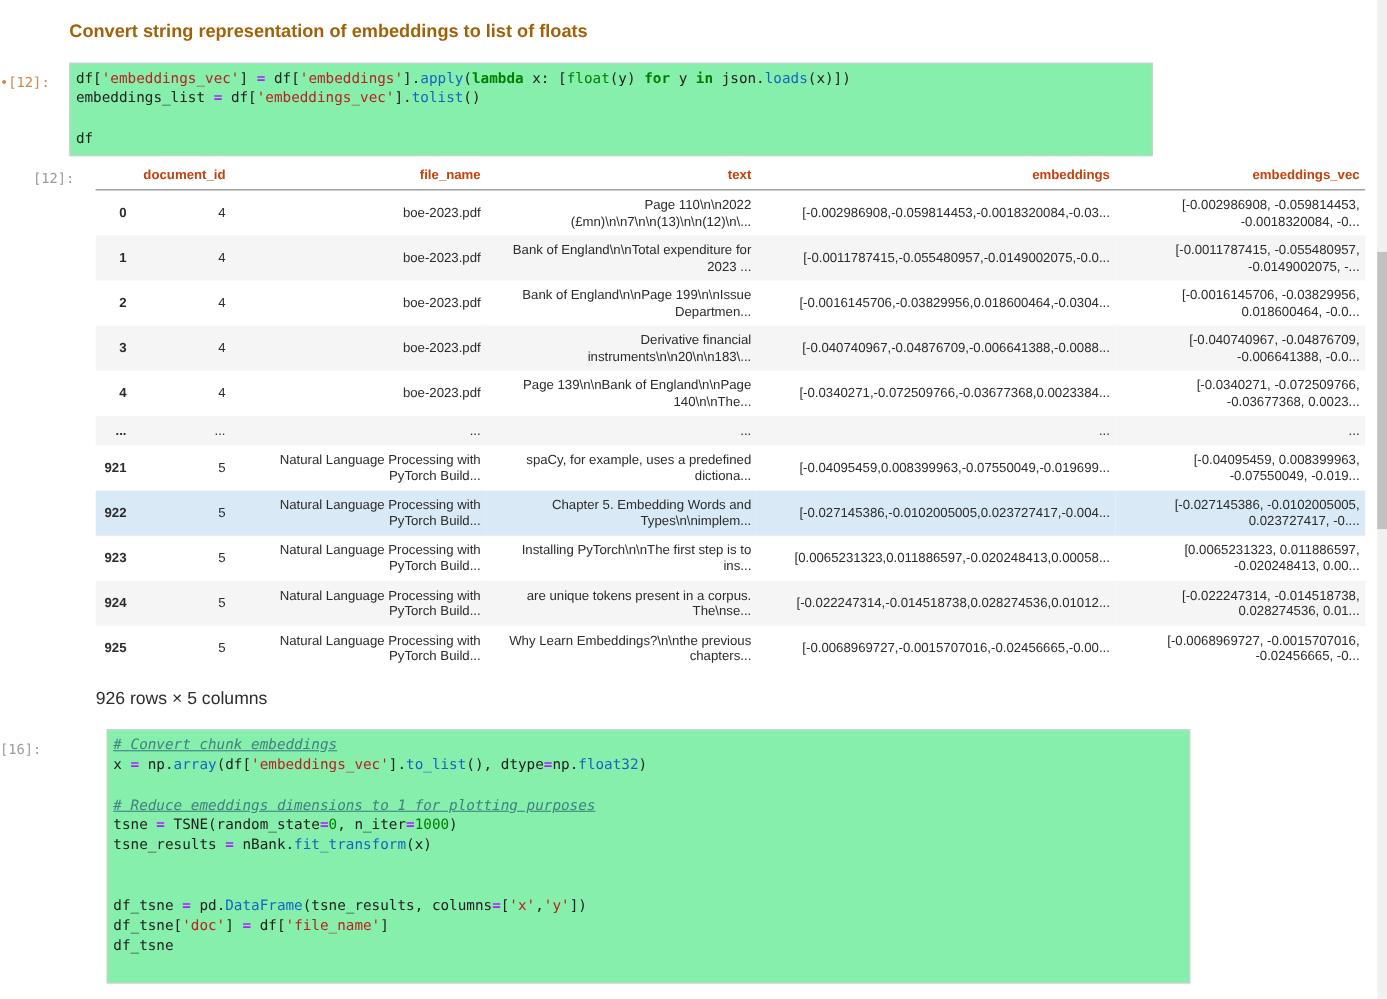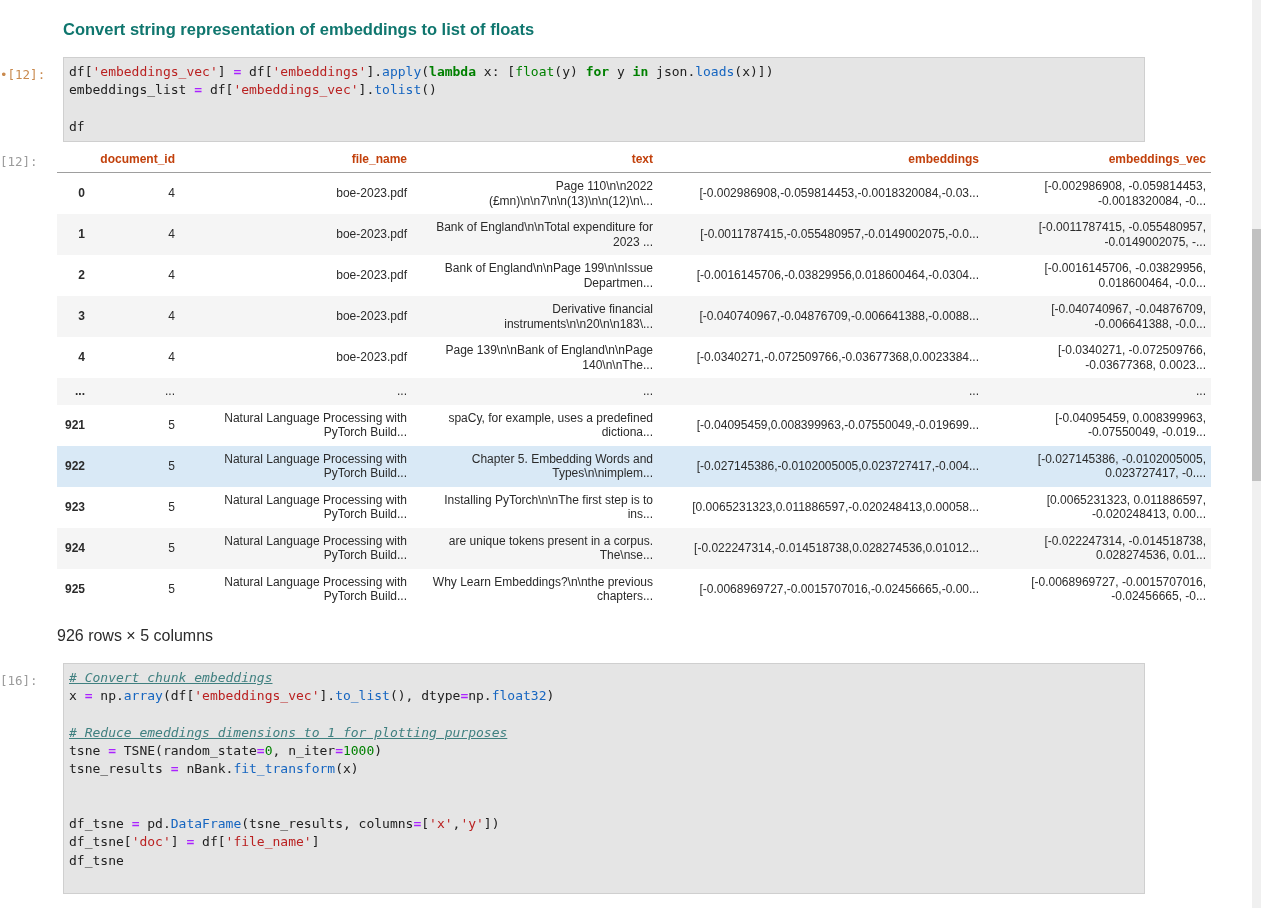--- a/index.html
+++ b/index.html
@@ -1,59 +1,59 @@
 <!DOCTYPE html>
 <html><head>
 <meta charset="utf-8">
 <style>
   html,body{margin:0;padding:0;background:#ffffff;}
   body{width:1261px;height:908px;overflow:hidden;position:relative;
        font-family:"Liberation Sans",sans-serif;color:#262626;}
 
   
   .md-heading{margin:0;padding:19px 0 0 63px;font-size:16.5px;line-height:20px;
-              font-weight:600;color:#0f766e;}
+              font-weight:600;color:#a16207;}
 
   
   .cellrow{display:flex;align-items:flex-start;}
   .cellrow.input{margin-top:18px;}
   .gutter{flex:none;box-sizing:border-box;
           font-family:"DejaVu Sans Mono",monospace;font-size:12.5px;line-height:17px;}
   .gutter.in{width:63px;padding:9px 8px 0 0;}
   .gutter.out{width:57px;padding:5px 2px 0 0;}
   .prompt-idle{color:#9b9b9b;}
   .prompt-active{color:#c98a4e;}
 
-  .codebox{box-sizing:border-box;width:1082px;background:#e5e5e5;
+  .codebox{box-sizing:border-box;width:985px;background:#86efac;
            border:1px solid #cfcfcf;padding:5px 5px;}
   .cl{font-family:"DejaVu Sans Mono",monospace;font-size:13px;line-height:18.3px;
       white-space:pre;color:#212121;}
   .tk-t{color:#212121;}
   .tk-k{color:#008000;font-weight:bold;}
   .tk-b{color:#008000;}
   .tk-s{color:#BA2121;}
   .tk-o{color:#AA22FF;font-weight:bold;}
   .tk-p{color:#1565c0;}
   .tk-c{color:#408080;font-style:italic;text-decoration:underline;}
   .tk-n{color:#008000;}
 
   
-  .outrow{margin-top:6px;}
+  .outrow{margin-top:6px;margin-left:30px;}
   .df{border-collapse:collapse;table-layout:fixed;width:1154px;
       font-size:12px;color:#2b2b2b;}
   .df th,.df td{text-align:right;word-wrap:break-word;overflow-wrap:break-word;}
   .df thead th{font-weight:bold;color:#c2410c;vertical-align:bottom;
                padding:4px 5px 6px 5px;border-bottom:1px solid #9e9e9e;}
   .df tbody th{font-weight:bold;vertical-align:middle;padding:6px 5px;line-height:14.5px;}
   .df tbody td{vertical-align:middle;padding:6px 5px;line-height:14.5px;}
   .df tbody tr:nth-child(even){background:#f5f5f5;}
   .df tbody tr.hl{background:#d9e9f6;}
   .dfshape{margin:17px 0 0 0;font-size:16px;color:#2b2b2b;}
 
-  .cellrow.second{}
+  .cellrow.second{gap:34px;}
 
   
   .sbtrack{position:absolute;top:0;right:0;width:9px;height:908px;background:#f0f0f0;}
   .sbthumb{position:absolute;top:229px;left:0;width:9px;height:252px;background:#c1c1c1;}
 </style>
 </head>
 <body>
 
 <div>
 

